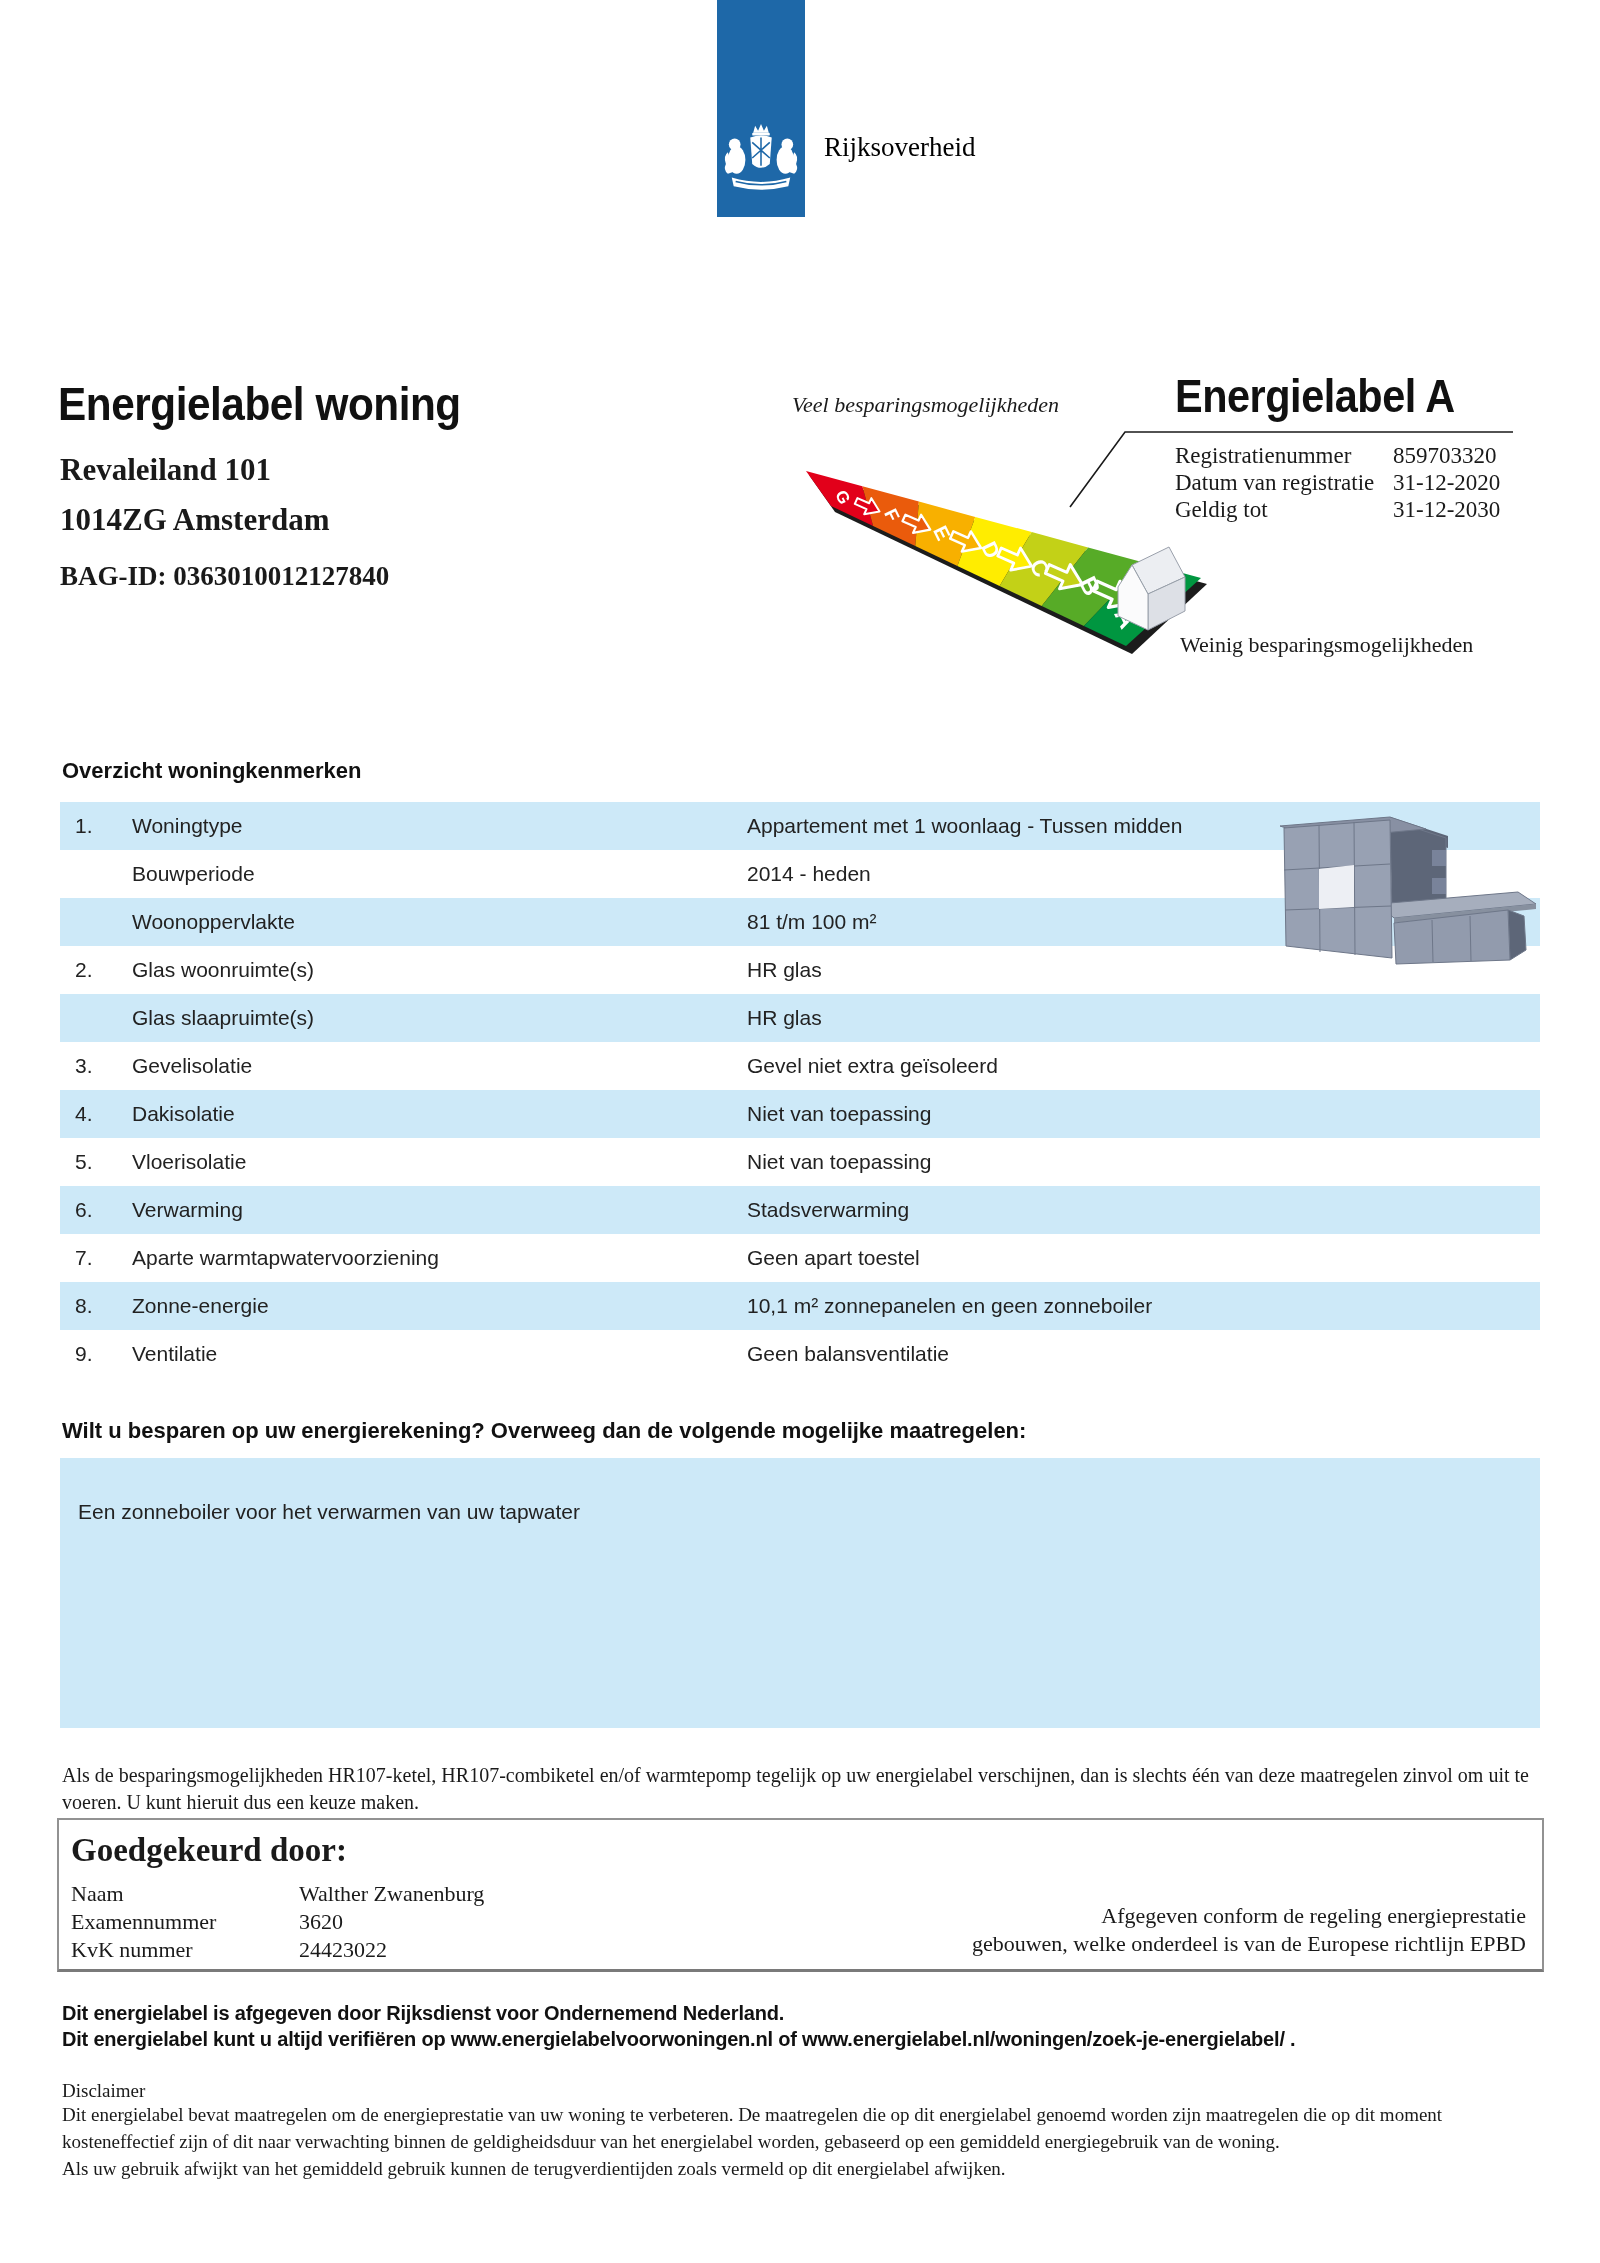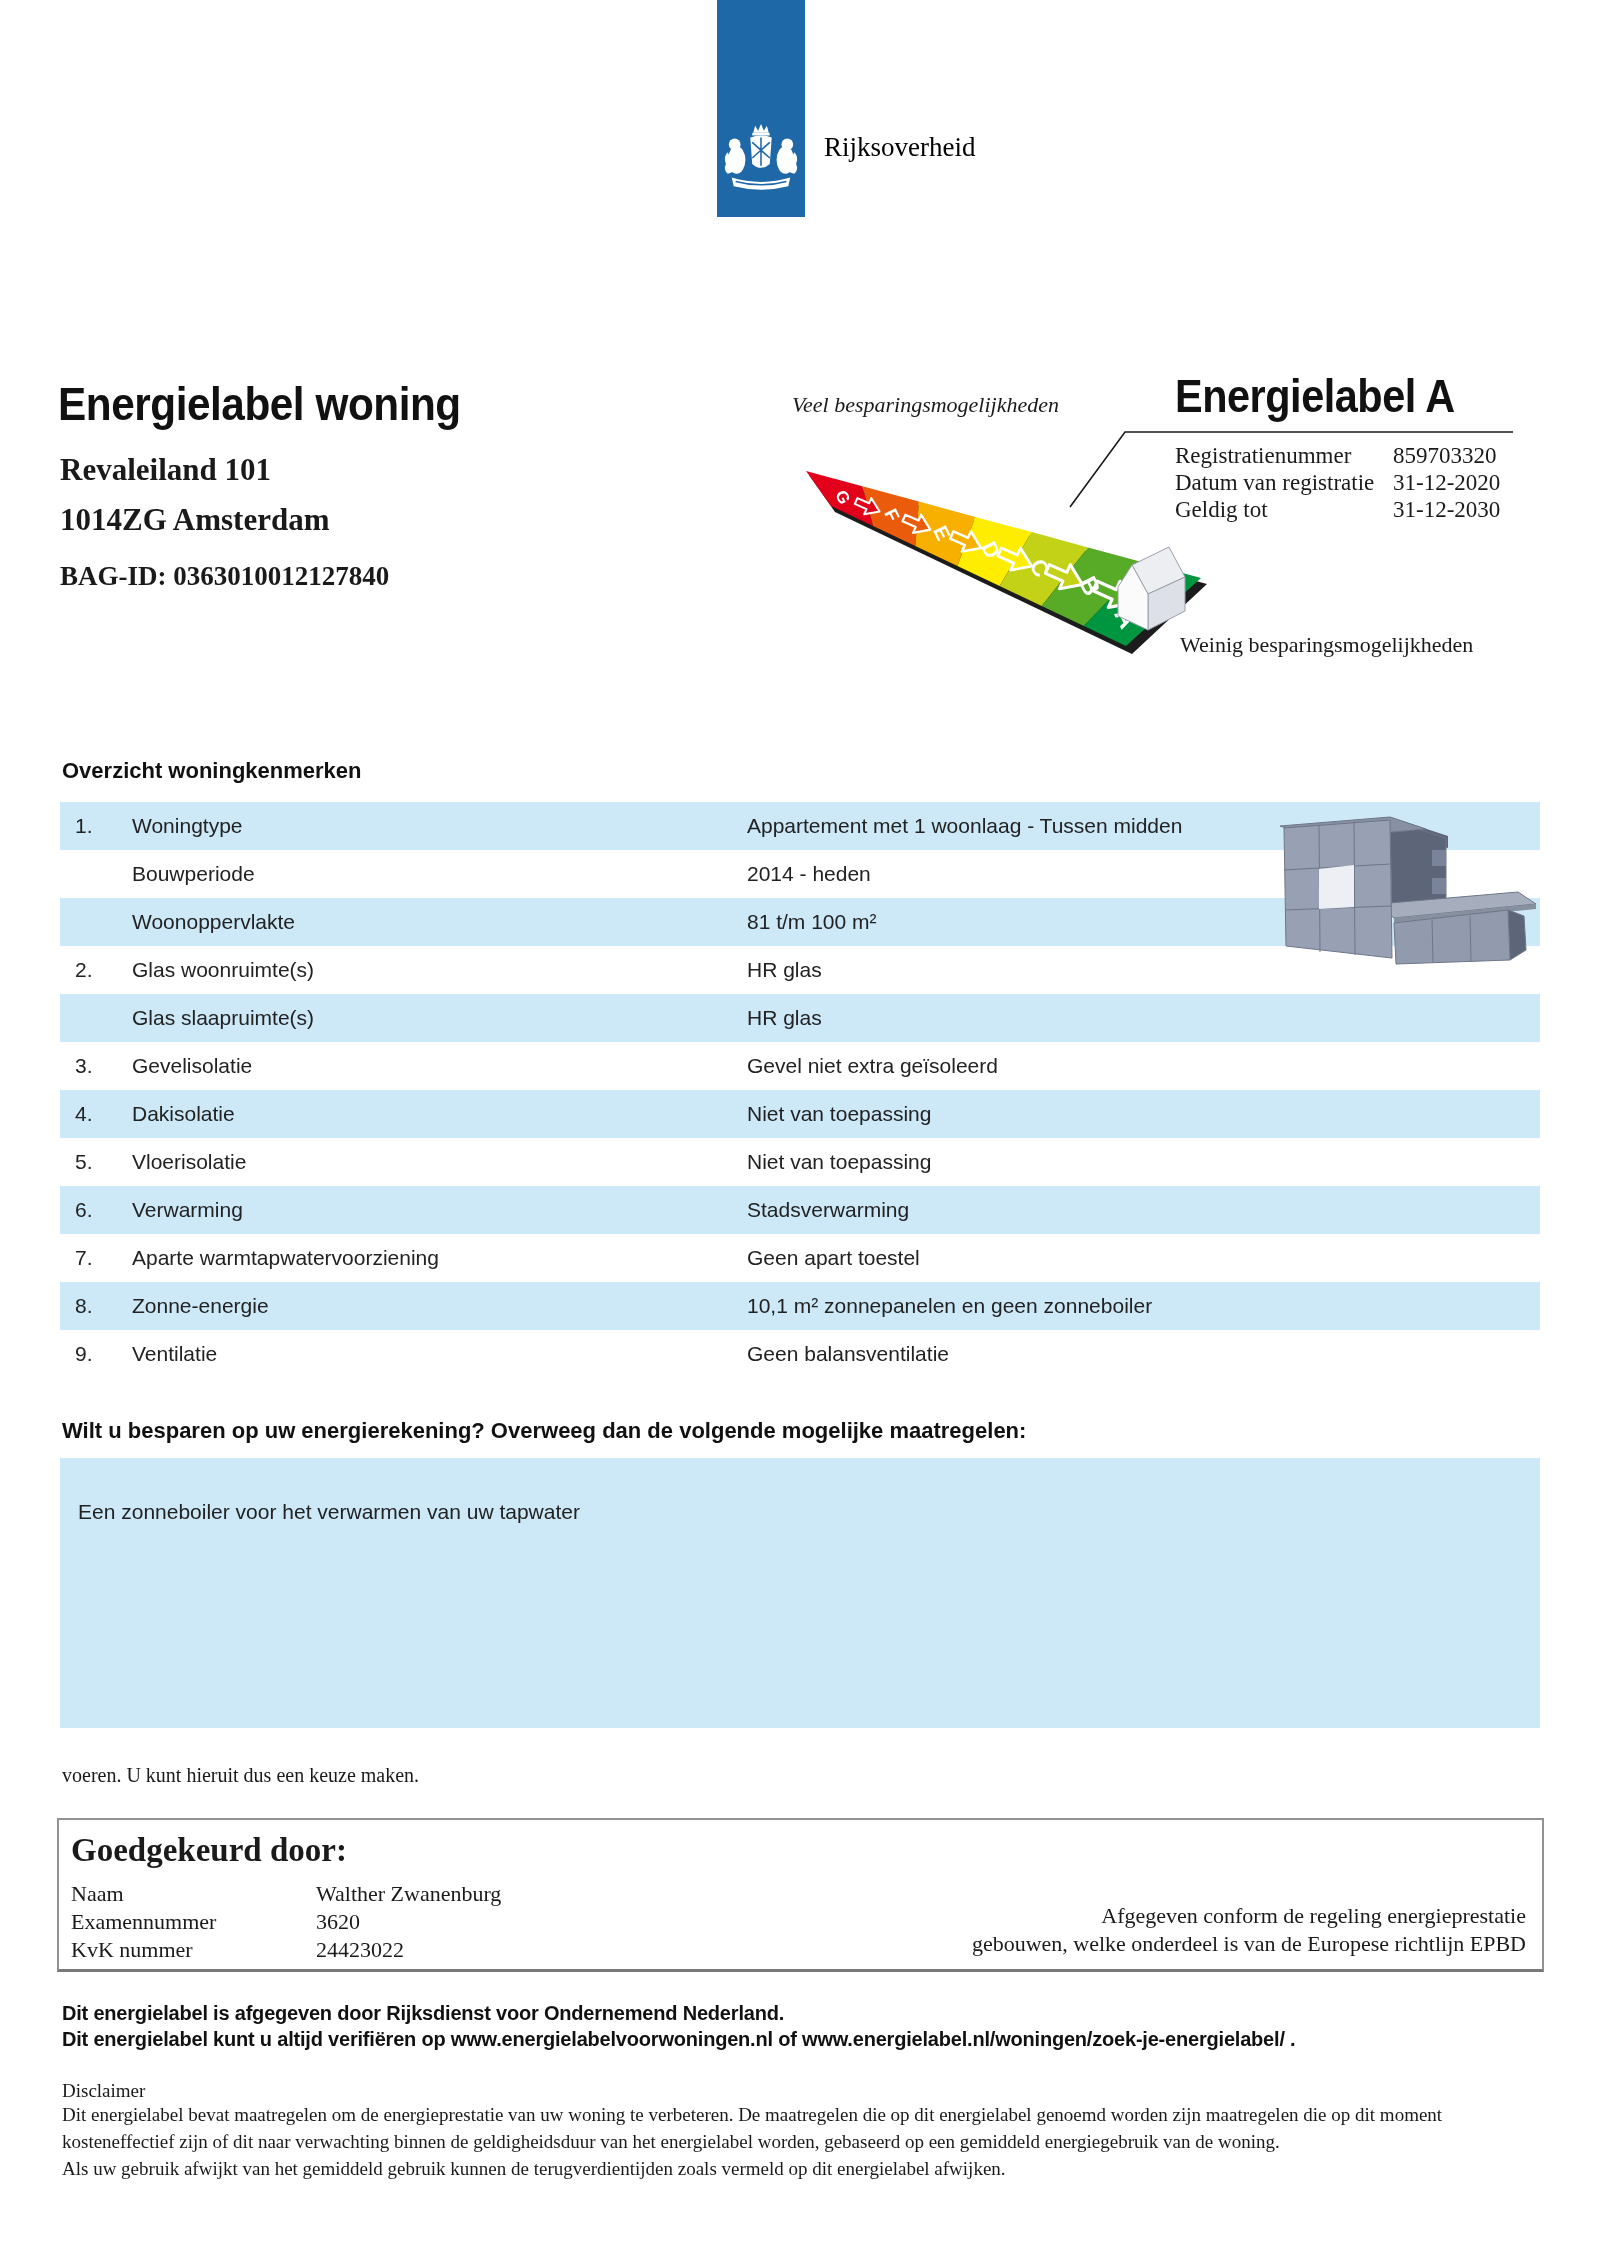--- a/index.html
+++ b/index.html
@@ -48,21 +48,21 @@
   #measures-heading{left:62px;top:1418px;font-size:22px;font-weight:bold;color:#111;}
   #measures-box{left:60px;top:1458px;width:1480px;height:270px;background:#cde9f8;}
   .measure-item{position:absolute;left:18px;top:42px;font-size:21px;color:#222;}
   #note{left:62px;top:1762px;font-size:20px;line-height:27px;}
 
   
   #approval-box{left:57px;top:1818px;width:1483px;height:149px;border:2px solid #929292;
                 border-bottom:3px solid #7a7a7a;background:#fff;}
   #approval-heading{position:absolute;left:12px;top:12px;font-size:33px;font-weight:bold;}
   #approval-fields{position:absolute;left:12px;top:60px;font-size:22px;line-height:28px;}
-  .appr-row{display:flex;gap:17px;}
+  .appr-row{display:flex;}
   .appr-label{width:228px;}
   #conform{position:absolute;right:16px;top:82px;font-size:22px;line-height:28px;text-align:right;}
 
   
   .footer-bold{left:62px;font-size:20px;font-weight:bold;color:#111;letter-spacing:-.2px;}
   #fb1{top:2002px;} #fb2{top:2028px;}
   #disclaimer-heading{left:62px;top:2080px;font-size:19px;}
   .disc-line{left:62px;font-size:19px;}
   #dl1{top:2104px;} #dl2{top:2131px;} #dl3{top:2158px;}
 </style>
@@ -245,20 +245,21 @@
     <path d="M41,13 L42,140 M76,10 L77,143 M6,58 L112,52 M7,98 L113,94" stroke="#6e7789" fill="none"></path>
     <polygon points="41,57 76,53 76,95 41,97" fill="#edeff4"></polygon>
   </svg>
 
   <div class="abs" id="measures-box">
     <div class="measure-item">Een zonneboiler voor het verwarmen van uw tapwater</div>
   </div>
   <div class="abs" id="measures-heading">Wilt u besparen op uw energierekening? Overweeg dan de volgende mogelijke maatregelen:</div>
 
   <div class="abs serif" id="note">
+    <div>Als de besparingsmogelijkheden HR107-ketel, HR107-combiketel en/of warmtepomp tegelijk op uw energielabel verschijnen, dan is slechts één van deze maatregelen zinvol om uit te</div>
     <div>voeren. U kunt hieruit dus een keuze maken.</div>
   </div>
 
   <div class="abs serif" id="approval-box">
     <div id="approval-heading">Goedgekeurd door:</div>
     <div id="approval-fields">
       <div class="appr-row">
         <span class="appr-label">Naam</span>
         <span class="appr-value">Walther Zwanenburg</span>
       </div>

